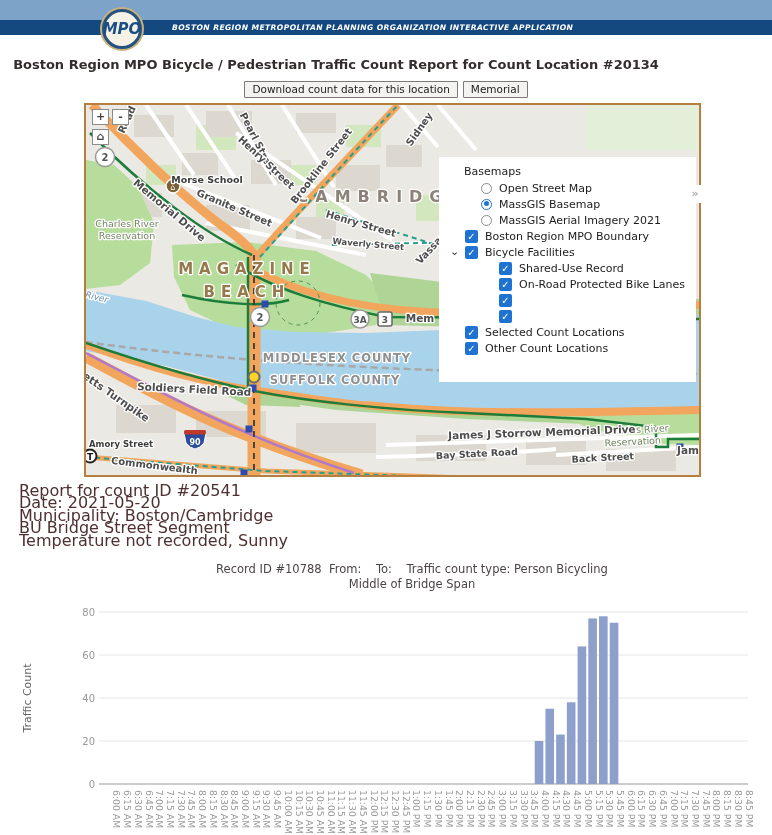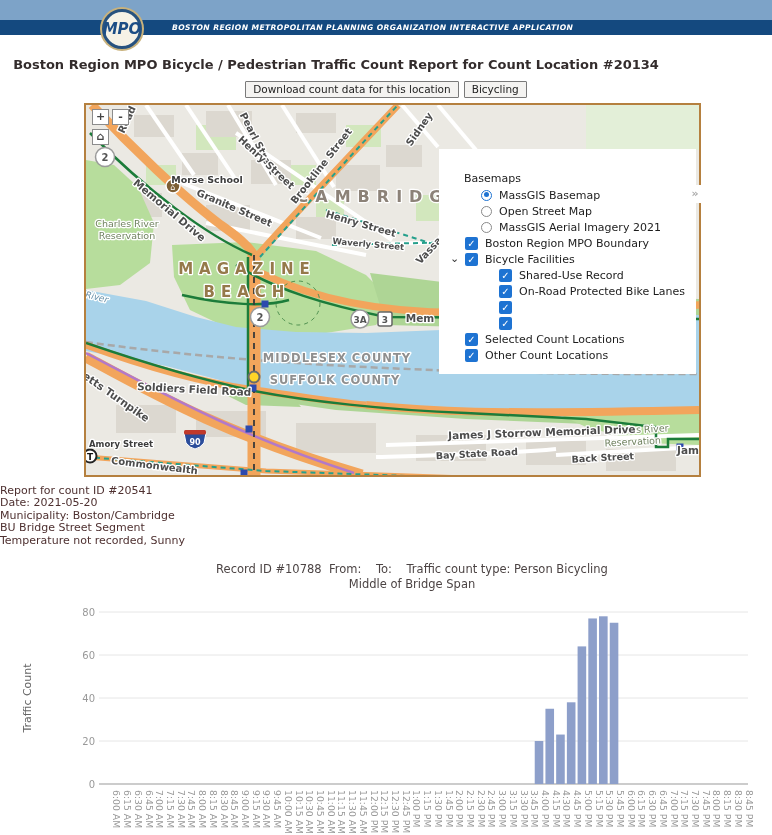--- a/index.html
+++ b/index.html
@@ -29,36 +29,36 @@
   .maplabel{paint-order:stroke;stroke:#ffffff;stroke-width:2.6px;stroke-linejoin:round;
       font-family:"DejaVu Sans",sans-serif;}
   .mapctl{position:absolute;width:17px;height:16px;background:#fff;border:1px solid #8c8c8c;
       font:bold 11px "DejaVu Sans",sans-serif;color:#444;text-align:center;line-height:14px;
       padding:0;z-index:6;}
   #zoomin{left:6px;top:4px;} #zoomout{left:26px;top:4px;} #homebtn{left:6px;top:24px;}
   #collapse{position:absolute;left:600px;top:80px;width:18px;height:18px;background:#fff;
       color:#aaa;font:bold 11px "DejaVu Sans",sans-serif;text-align:center;line-height:17px;z-index:8;}
 
   
-  #panel{position:absolute;left:353px;top:44px;width:257px;height:225px;background:#fff;z-index:7;
-      font-size:11px;color:#1c1c1c;padding-top:22px;box-sizing:border-box;}
+  #panel{position:absolute;left:353px;top:52px;width:257px;height:225px;background:#fff;z-index:7;
+      font-size:11px;color:#1c1c1c;padding-top:7px;box-sizing:border-box;}
   .p-title{padding-left:25px;height:16px;line-height:15px;color:#222;}
   .p-row{position:relative;height:16px;line-height:15px;display:flex;align-items:center;white-space:nowrap;}
   .p-label{margin-left:7px;}
   .radio{display:inline-block;width:11px;height:11px;border-radius:50%;border:1.5px solid #8a8a8a;
       box-sizing:border-box;background:#fff;flex:none;}
   .radio.sel{border-color:#1e73d2;position:relative;}
   .radio.sel::after{content:"";position:absolute;left:1.5px;top:1.5px;width:5px;height:5px;
       border-radius:50%;background:#1e73d2;}
   .cbx{display:inline-block;width:13px;height:13px;background:#1e73d2;border-radius:2px;color:#fff;
       font-size:10px;line-height:13px;text-align:center;flex:none;}
   .chev{position:absolute;left:11px;top:0;color:#333;font-size:11px;}
 
   
-  #report{position:absolute;left:0;top:485px;font-size:11px;line-height:12.4px;color:#4e3030;}
+  #report{position:absolute;left:19px;top:485px;font-size:16px;line-height:12.4px;color:#4e3030;}
 
   
   .charttitle{position:absolute;left:26px;width:772px;text-align:center;font-size:11.5px;
       color:#4c4444;white-space:pre;}
   #ct1{top:562px;} #ct2{top:577px;}
   #chart{position:absolute;left:0;top:598px;}
 </style>
 </head>
 <body>
 <div id="page">
@@ -68,21 +68,21 @@
   <span class="apptitle">BOSTON REGION METROPOLITAN PLANNING ORGANIZATION INTERACTIVE APPLICATION</span>
 </div>
 <div class="logo">
   <span>MPO</span>
 </div>
 
 <div class="pagetitle">Boston Region MPO Bicycle / Pedestrian Traffic Count Report for Count Location #20134</div>
 
 <div class="btnrow">
   <button class="btn">Download count data for this location</button>
-  <button class="btn">Bicycling</button>
+  <button class="btn">Memorial</button>
 </div>
 
 <div id="map">
   <svg width="613" height="370" viewBox="0 0 613 370">
 
     <rect x="0" y="0" width="613" height="370" fill="#ebe9e3"></rect>
     <rect x="500" y="0" width="113" height="45" fill="#e3efd8"></rect>
     <g fill="#d2e7bd">
       <rect x="110" y="20" width="40" height="25"></rect>
           <rect x="200" y="60" width="30" height="20"></rect>
@@ -241,26 +241,26 @@
 
   <button class="mapctl" id="zoomin">+</button>
   <button class="mapctl" id="zoomout">-</button>
   <button class="mapctl" id="homebtn">⌂</button>
   <div id="collapse">»</div>
 
   <div id="panel">
     <div class="p-title">Basemaps</div>
     <div id="basemap-options">
           <div class="p-row" style="padding-left: 42px;">
+            <span class="radio"></span>
+            <span class="p-label">Open Street Map</span>
+          </div>
+          <div class="p-row" style="padding-left: 42px;">
             <span class="radio sel"></span>
             <span class="p-label">MassGIS Basemap</span>
-          </div>
-          <div class="p-row" style="padding-left: 42px;">
-            <span class="radio"></span>
-            <span class="p-label">Open Street Map</span>
           </div>
           <div class="p-row" style="padding-left: 42px;">
             <span class="radio"></span>
             <span class="p-label">MassGIS Aerial Imagery 2021</span>
           </div>
         </div>
     <div id="layer-list">
           <div class="p-row" style="padding-left: 26px;">
             <span class="cbx">✓</span>
             <span class="p-label">Boston Region MPO Boundary</span>

